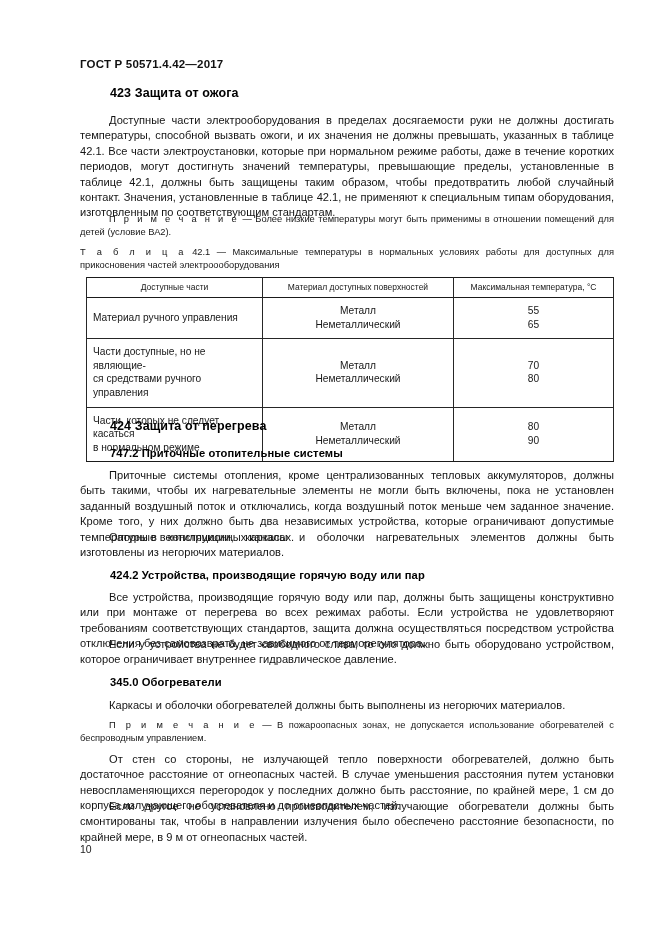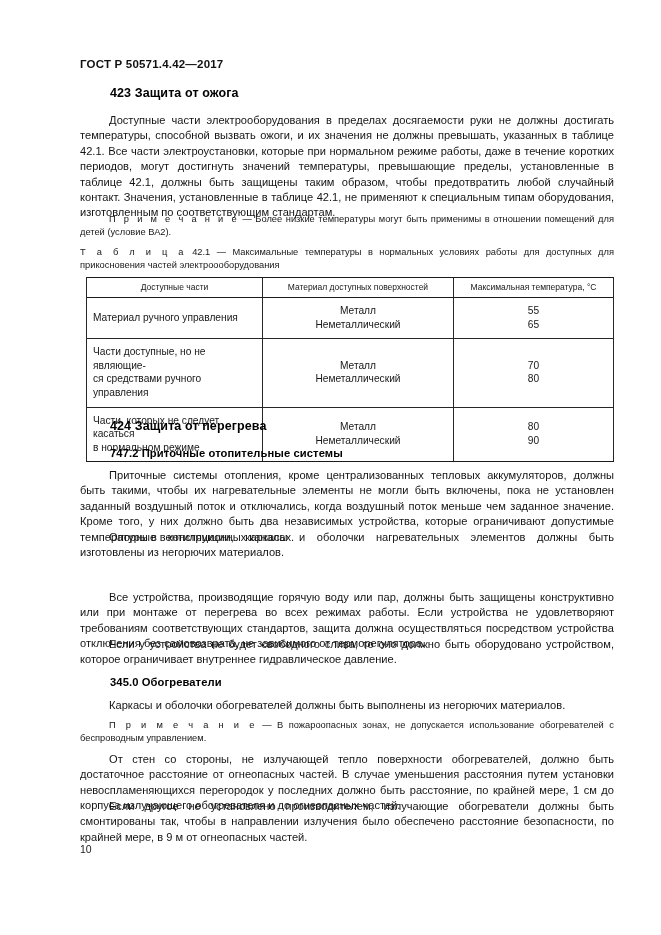--- a/index.html
+++ b/index.html
@@ -239,20 +239,21 @@
   </div>
 
   <h2 class="sec-title" style="top:419px;">424 Защита от перегрева</h2>
 
   <h3 class="subsec-title" style="top:447px;">747.2 Приточные отопительные системы</h3>
 
   <p class="body indent" style="top:468px;">Приточные системы отопления, кроме централизованных тепловых аккумуляторов, должны быть такими, чтобы их нагревательные элементы не могли быть включены, пока не установлен заданный воздушный поток и отключались, когда воздушный поток меньше чем заданное значение. Кроме того, у них должно быть два независимых устройства, которые ограничивают допустимые температуры в вентиляционных каналах.</p>
 
   <p class="body indent" style="top:530px;">Опорные конструкции, каркасы и оболочки нагревательных элементов должны быть изготовлены из негорючих материалов.</p>
 
+  <h3 class="subsec-title" style="top:569px;">424.2 Устройства, производящие горячую воду или пар</h3>
 
   <p class="body indent" style="top:590px;">Все устройства, производящие горячую воду или пар, должны быть защищены конструктивно или при монтаже от перегрева во всех режимах работы. Если устройства не удовлетворяют требованиям соответствующих стандартов, защита должна осуществляться посредством устройства отключения без самовозврата, не зависимого от терморегулятора.</p>
 
   <p class="body indent" style="top:637px;">Если у устройства не будет свободного слива, то оно должно быть оборудовано устройством, которое ограничивает внутреннее гидравлическое давление.</p>
 
   <h3 class="subsec-title" style="top:676px;">345.0 Обогреватели</h3>
 
   <p class="body indent" style="top:698px;">Каркасы и оболочки обогревателей должны быть выполнены из негорючих материалов.</p>
 
   <p class="note indent" style="top:719px;"><span class="sp">П р и м е ч а н и е</span><span> — В пожароопасных зонах, не допускается использование обогревателей с беспроводным управлением.</span></p>

